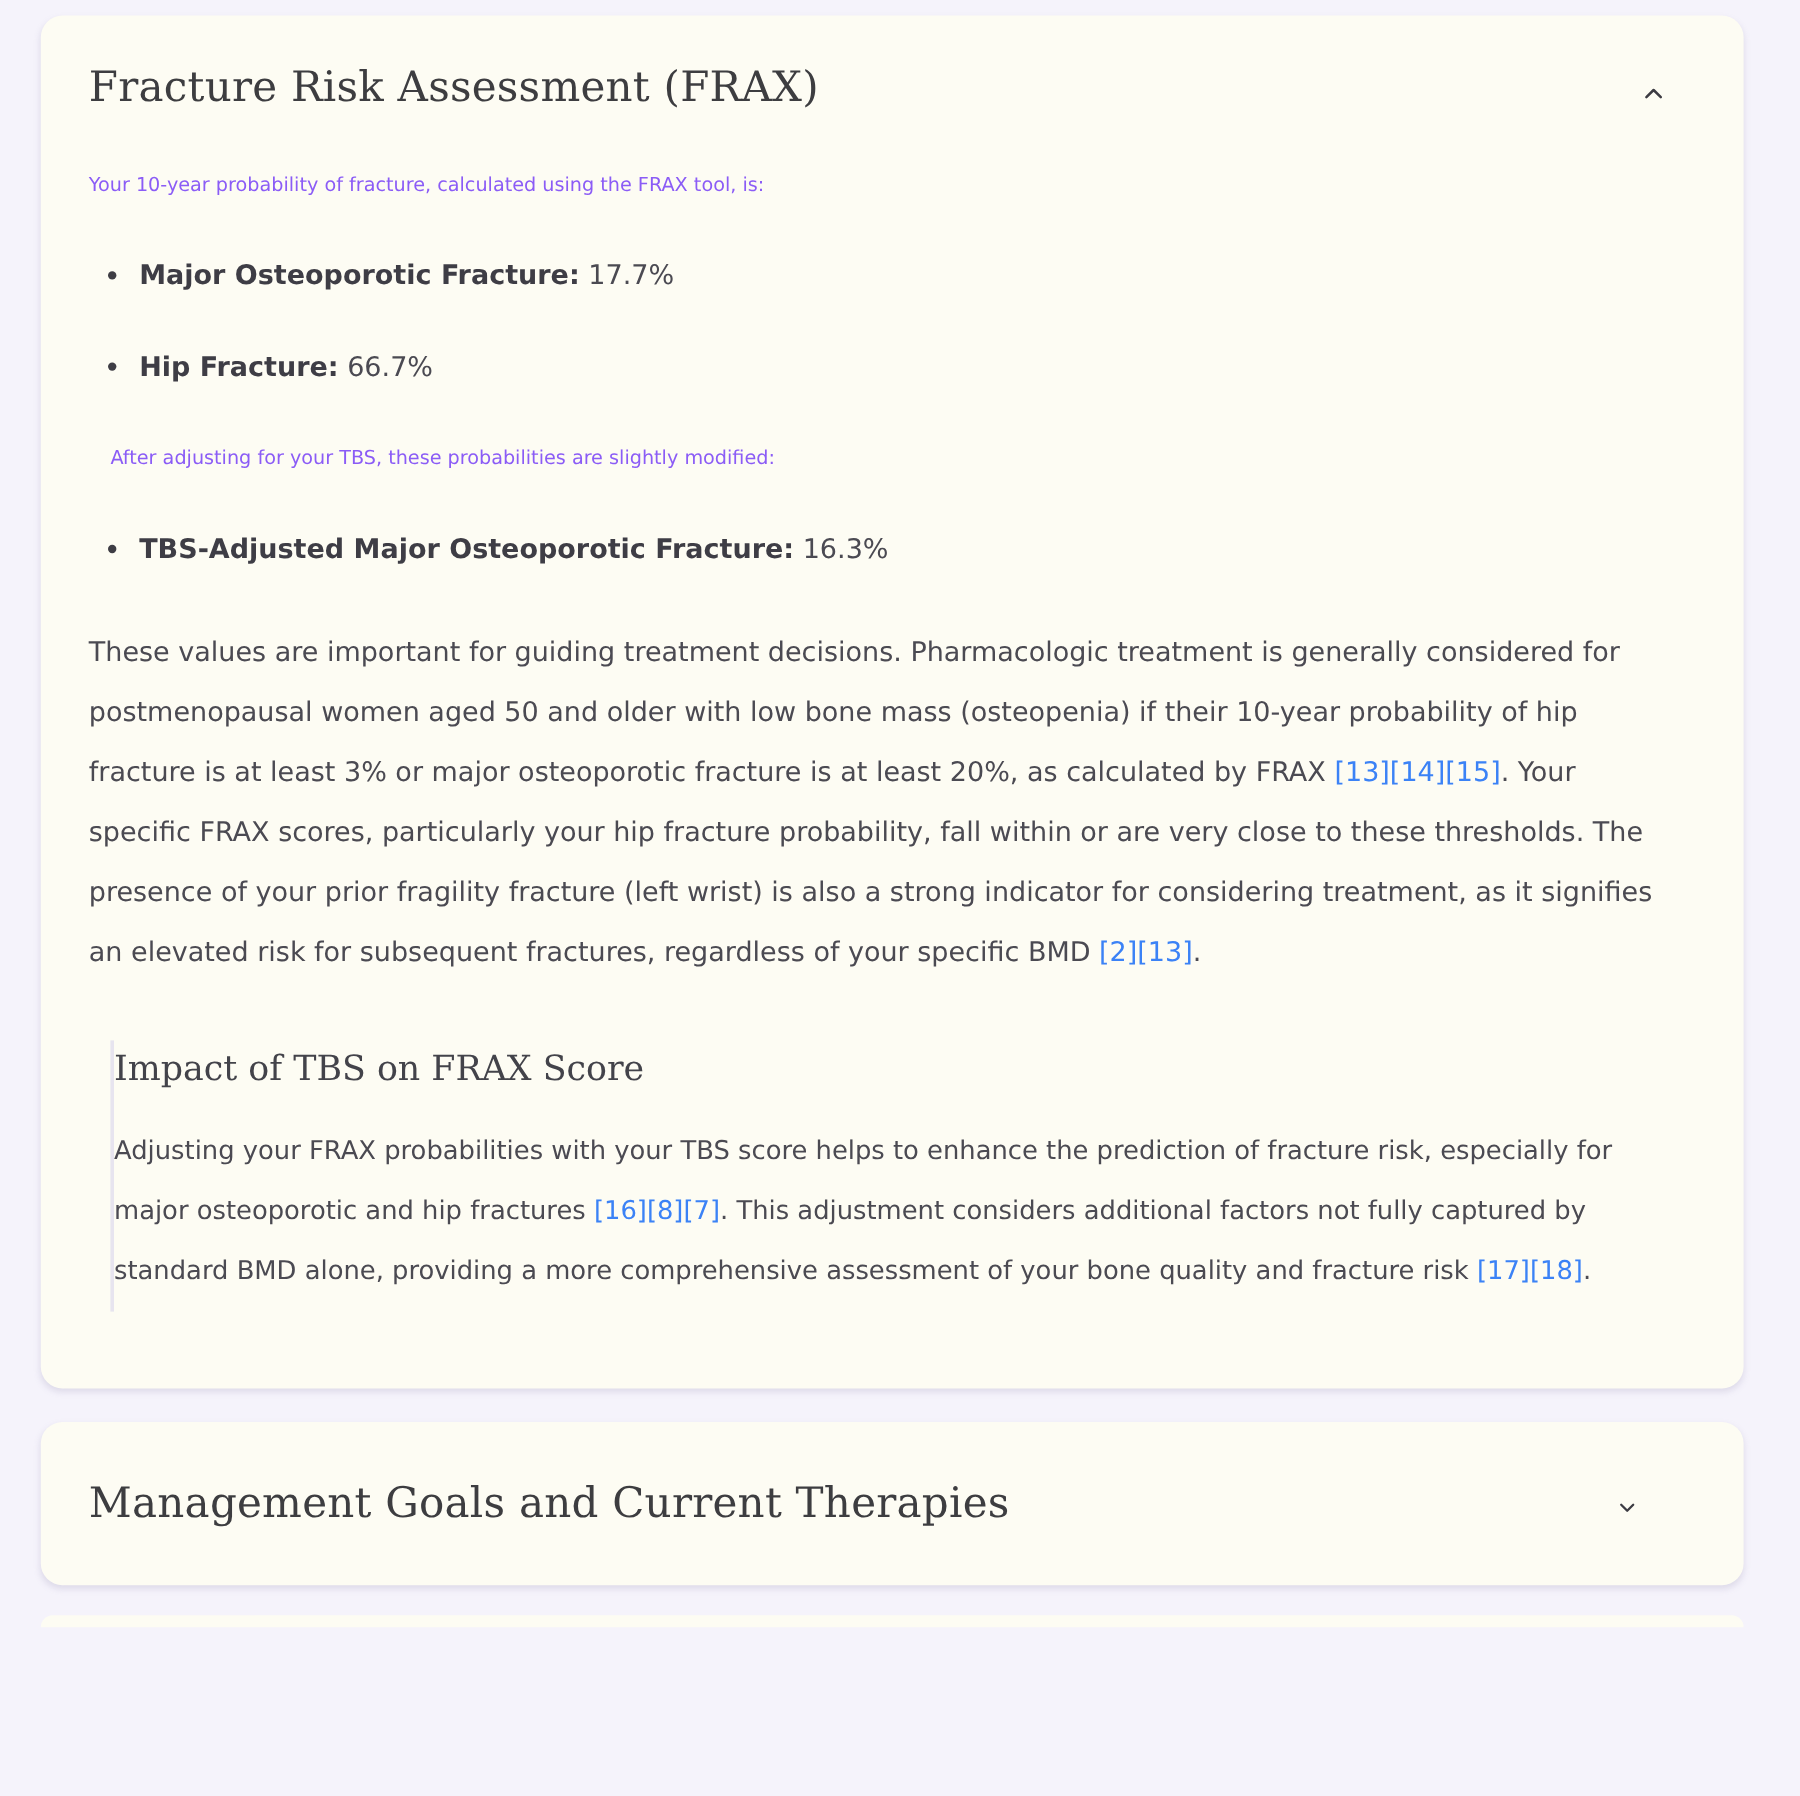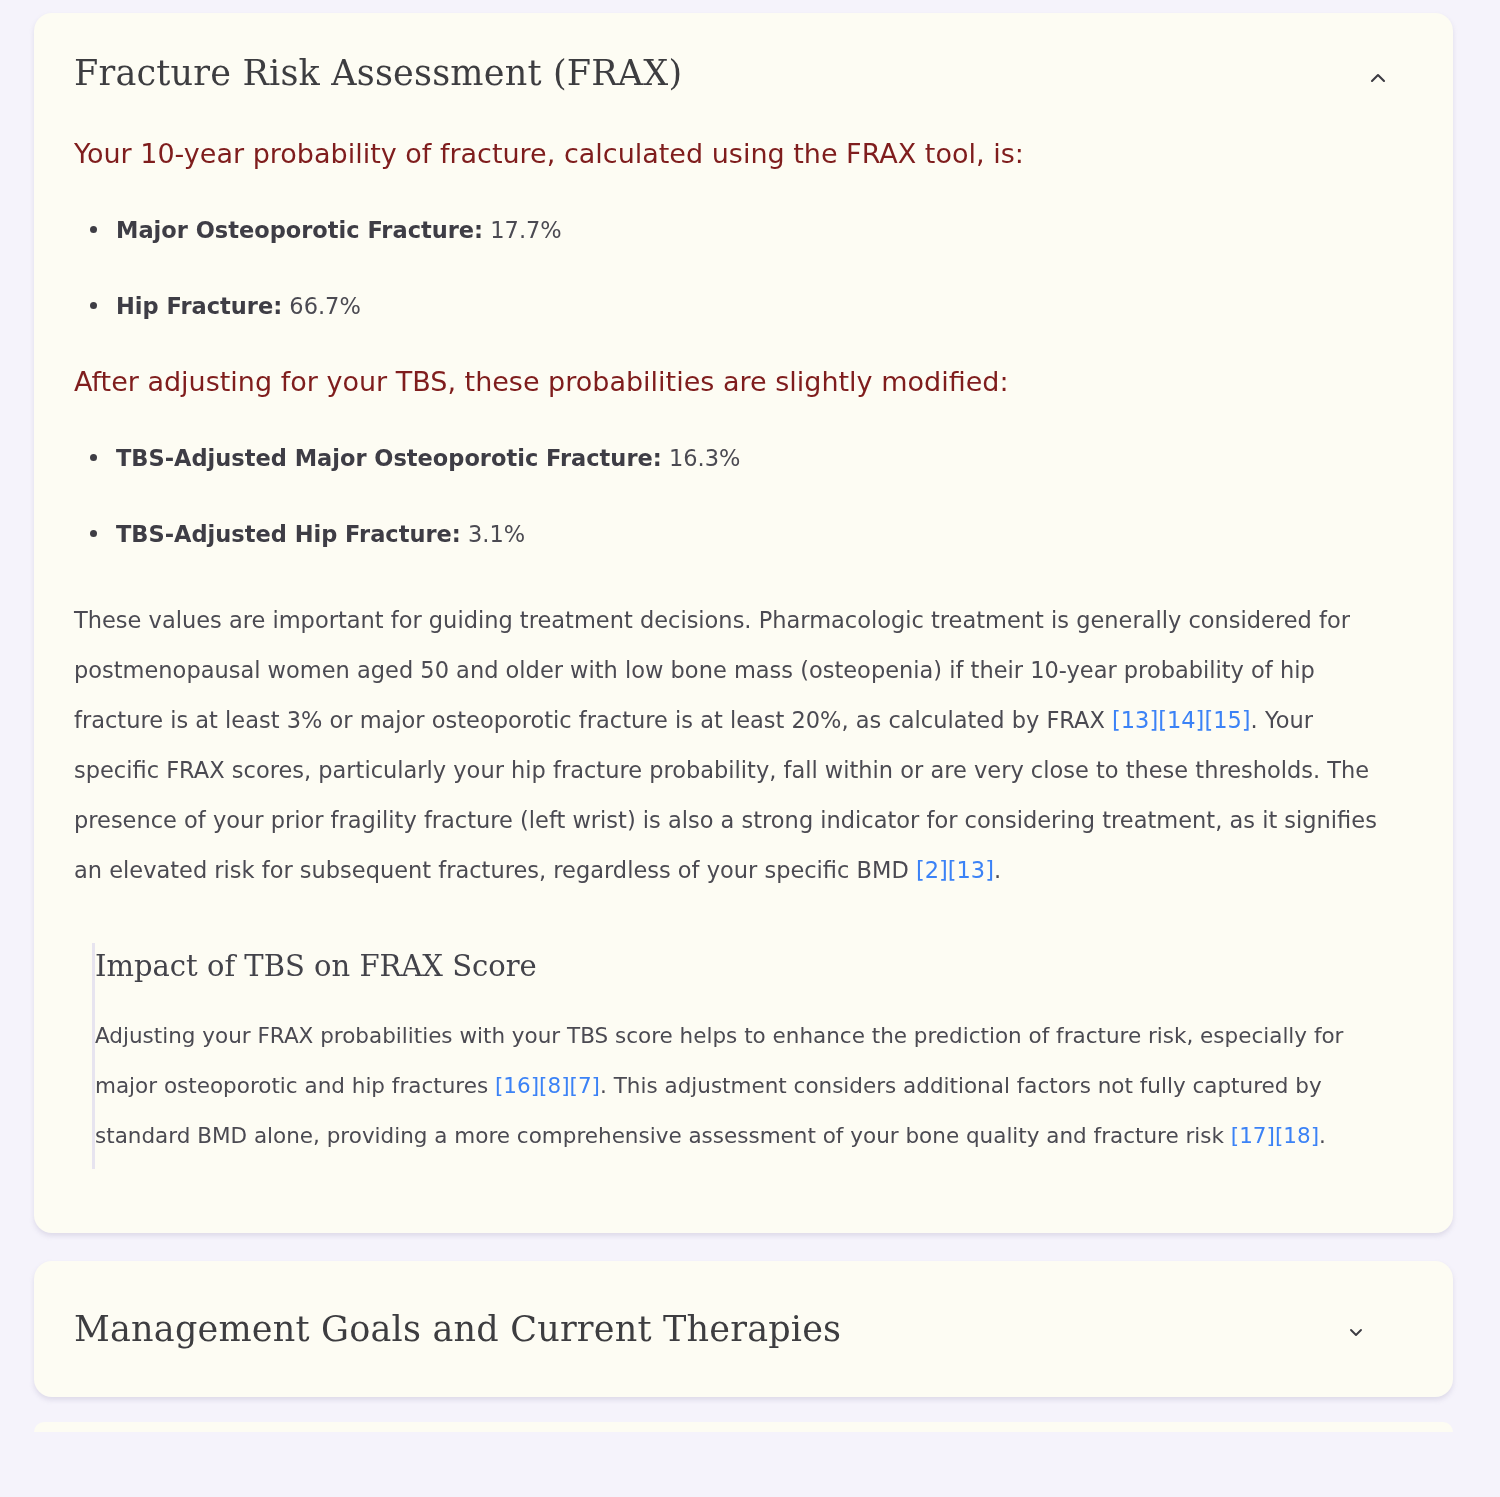--- a/index.html
+++ b/index.html
@@ -42,26 +42,26 @@
   .chevron-btn {
     background: transparent;
     border: none;
     cursor: pointer;
     padding: 6px;
     margin-top: 6px;
     margin-right: 2px;
     line-height: 0;
   }
   .body-text {
-    font-size: 27px;
-    color: #7f1d1d;
+    font-size: 16px;
+    color: #8b5cf6;
     line-height: 34px;
   }
   .intro { margin-top: 40px; }
-  .middle { margin-top: 42px; }
+  .middle { margin-top: 42px; margin-left: 18px; }
   ul.risk-list {
     list-style: none;
     margin-top: 4px;
   }
   ul.risk-list li {
     position: relative;
     margin-top: 42px;
     padding-left: 42px;
     font-size: 22.5px;
     color: #4b4a52;
@@ -159,25 +159,20 @@
     </ul>
 
     <p class="body-text middle">After adjusting for your TBS, these probabilities are slightly modified:</p>
 
     <ul class="risk-list">
       <li>
         <span class="dot"></span>
         <b>TBS-Adjusted Major Osteoporotic Fracture:</b>
         <span>16.3%</span>
       </li>
-      <li>
-        <span class="dot"></span>
-        <b>TBS-Adjusted Hip Fracture:</b>
-        <span>3.1%</span>
-      </li>
     </ul>
 
     <p class="long-paragraph"><span>These values are important for guiding treatment decisions. Pharmacologic treatment is generally considered for postmenopausal women aged 50 and older with low bone mass (osteopenia) if their 10-year probability of hip fracture is at least 3% or major osteoporotic fracture is at least 20%, as calculated by FRAX </span><span class="cite">[13]</span><span class="cite">[14]</span><span class="cite">[15]</span><span>. Your specific FRAX scores, particularly your hip fracture probability, fall within or are very close to these thresholds. The presence of your prior fragility fracture (left wrist) is also a strong indicator for considering treatment, as it signifies an elevated risk for subsequent fractures, regardless of your specific BMD </span><span class="cite">[2]</span><span class="cite">[13]</span><span>.</span></p>
 
     <div class="subsection">
       <h3 class="subsection-title">Impact of TBS on FRAX Score</h3>
       <p class="long-paragraph"><span>Adjusting your FRAX probabilities with your TBS score helps to enhance the prediction of fracture risk, especially for major osteoporotic and hip fractures </span><span class="cite">[16]</span><span class="cite">[8]</span><span class="cite">[7]</span><span>. This adjustment considers additional factors not fully captured by standard BMD alone, providing a more comprehensive assessment of your bone quality and fracture risk </span><span class="cite">[17]</span><span class="cite">[18]</span><span>.</span></p>
     </div>
 
   </section>

